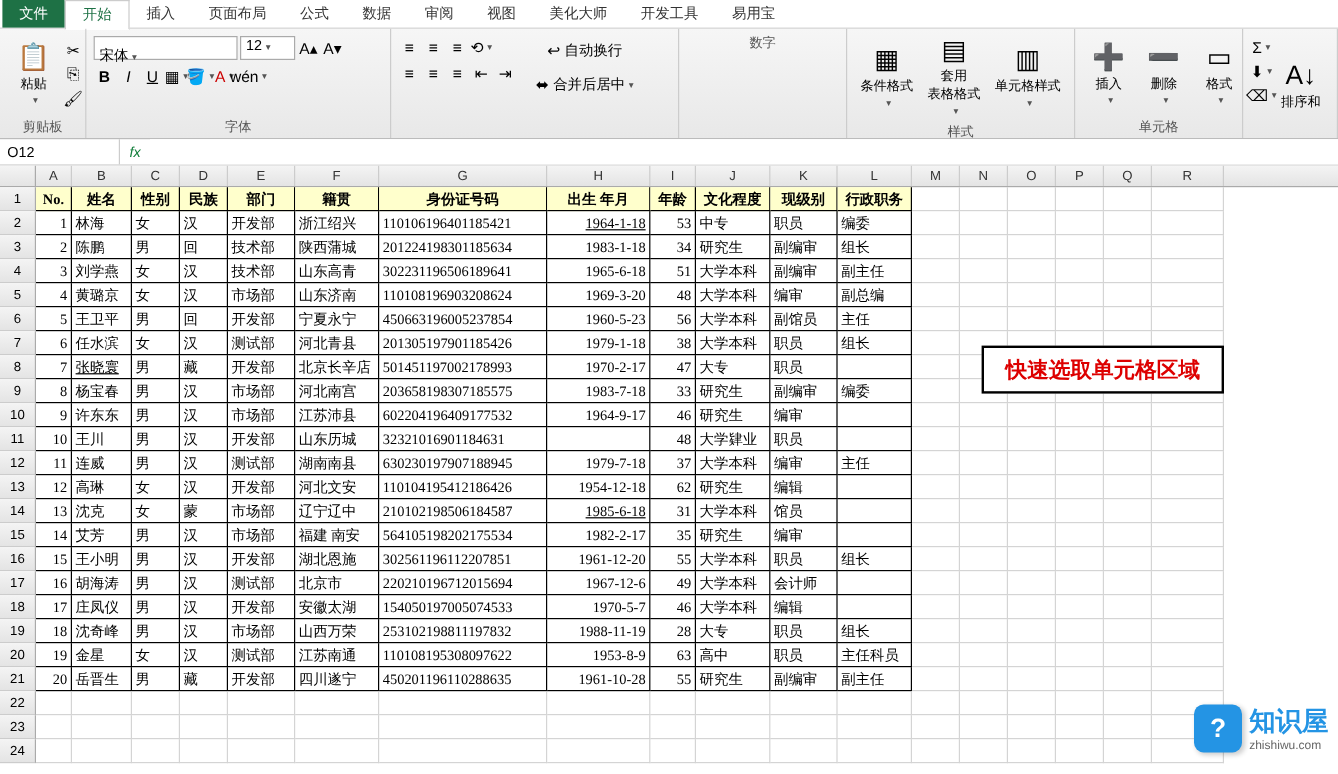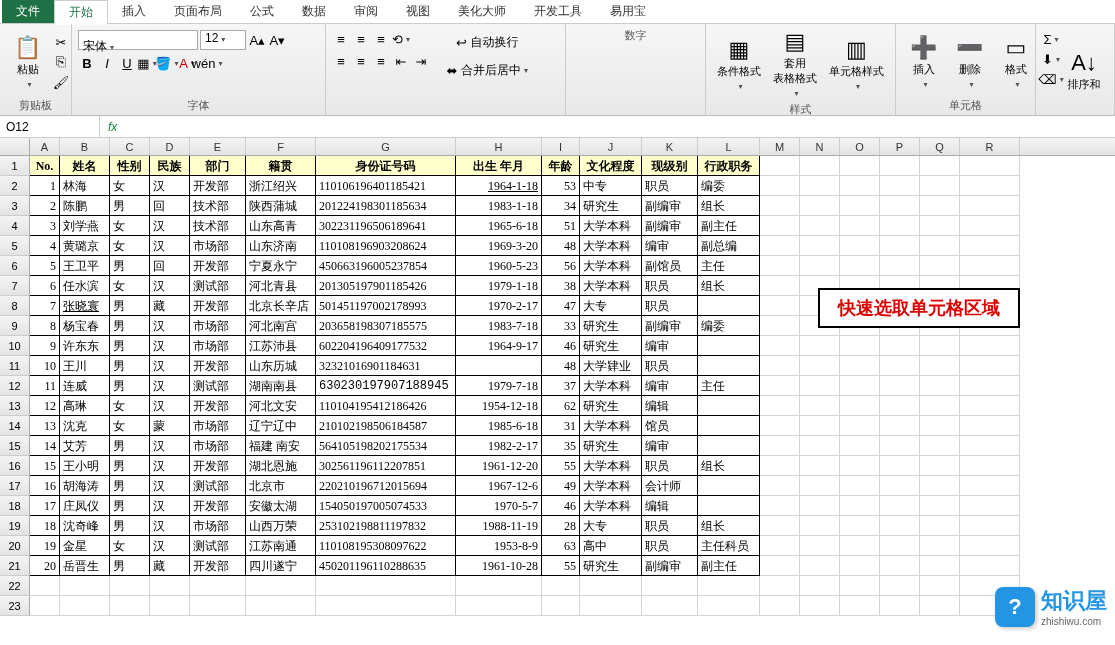--- a/index.html
+++ b/index.html
@@ -453,21 +453,21 @@
         <div class="cell" style="width: 60px;"></div>
       </div>
       <div class="row">
         <div class="rowh">12</div>
         <div class="cell dat r" style="width: 30px;">11</div>
         <div class="cell dat" style="width: 50px;">连威</div>
         <div class="cell dat" style="width: 40px;">男</div>
         <div class="cell dat" style="width: 40px;">汉</div>
         <div class="cell dat" style="width: 56px;">测试部</div>
         <div class="cell dat" style="width: 70px;">湖南南县</div>
-        <div class="cell dat" style="width: 140px; font-family: Liberation Mono, monospace;">630230197907188945</div>
+        <div class="cell dat" style="width: 140px;">630230197907188945</div>
         <div class="cell dat r" style="width: 86px;">1979-7-18</div>
         <div class="cell dat r" style="width: 38px;">37</div>
         <div class="cell dat" style="width: 62px;">大学本科</div>
         <div class="cell dat" style="width: 56px;">编审</div>
         <div class="cell dat" style="width: 62px;">主任</div>
         <div class="cell" style="width: 40px;"></div>
         <div class="cell" style="width: 40px;"></div>
         <div class="cell" style="width: 40px;"></div>
         <div class="cell" style="width: 40px;"></div>
         <div class="cell" style="width: 40px;"></div>
@@ -496,21 +496,21 @@
       </div>
       <div class="row">
         <div class="rowh">14</div>
         <div class="cell dat r" style="width: 30px;">13</div>
         <div class="cell dat" style="width: 50px;">沈克</div>
         <div class="cell dat" style="width: 40px;">女</div>
         <div class="cell dat" style="width: 40px;">蒙</div>
         <div class="cell dat" style="width: 56px;">市场部</div>
         <div class="cell dat" style="width: 70px;">辽宁辽中</div>
         <div class="cell dat" style="width: 140px;">210102198506184587</div>
-        <div class="cell dat r" style="width: 86px;">1985-6-18</div>
+        <div class="cell dat r" style="width: 86px; text-decoration: underline;">1985-6-18</div>
         <div class="cell dat r" style="width: 38px;">31</div>
         <div class="cell dat" style="width: 62px;">大学本科</div>
         <div class="cell dat" style="width: 56px;">馆员</div>
         <div class="cell dat" style="width: 62px;"></div>
         <div class="cell" style="width: 40px;"></div>
         <div class="cell" style="width: 40px;"></div>
         <div class="cell" style="width: 40px;"></div>
         <div class="cell" style="width: 40px;"></div>
         <div class="cell" style="width: 40px;"></div>
         <div class="cell" style="width: 60px;"></div>
@@ -697,20 +697,41 @@
         <div class="cell" style="width: 62px;"></div>
         <div class="cell" style="width: 56px;"></div>
         <div class="cell" style="width: 62px;"></div>
         <div class="cell" style="width: 40px;"></div>
         <div class="cell" style="width: 40px;"></div>
         <div class="cell" style="width: 40px;"></div>
         <div class="cell" style="width: 40px;"></div>
         <div class="cell" style="width: 40px;"></div>
         <div class="cell" style="width: 60px;"></div>
       </div>
+      <div class="row">
+        <div class="rowh">24</div>
+        <div class="cell" style="width: 30px;"></div>
+        <div class="cell" style="width: 50px;"></div>
+        <div class="cell" style="width: 40px;"></div>
+        <div class="cell" style="width: 40px;"></div>
+        <div class="cell" style="width: 56px;"></div>
+        <div class="cell" style="width: 70px;"></div>
+        <div class="cell" style="width: 140px;"></div>
+        <div class="cell" style="width: 86px;"></div>
+        <div class="cell" style="width: 38px;"></div>
+        <div class="cell" style="width: 62px;"></div>
+        <div class="cell" style="width: 56px;"></div>
+        <div class="cell" style="width: 62px;"></div>
+        <div class="cell" style="width: 40px;"></div>
+        <div class="cell" style="width: 40px;"></div>
+        <div class="cell" style="width: 40px;"></div>
+        <div class="cell" style="width: 40px;"></div>
+        <div class="cell" style="width: 40px;"></div>
+        <div class="cell" style="width: 60px;"></div>
+      </div>
     </div>
 
   <div class="overlay-box" style="left:818px;top:150px">
     <span>快速选取单元格区域</span>
   </div>
 </div>
 
 <div class="logo-badge">
   <div class="logo-icon">?</div>
   <div class="logo-txt">

